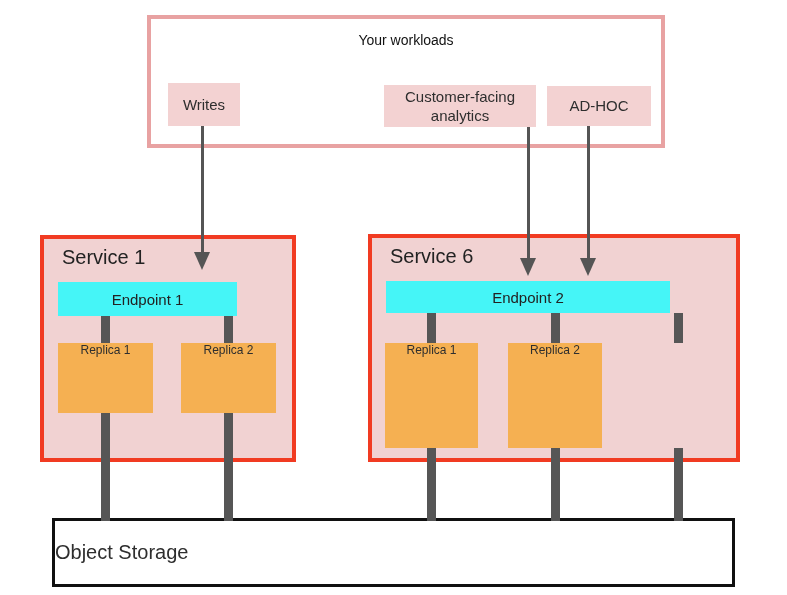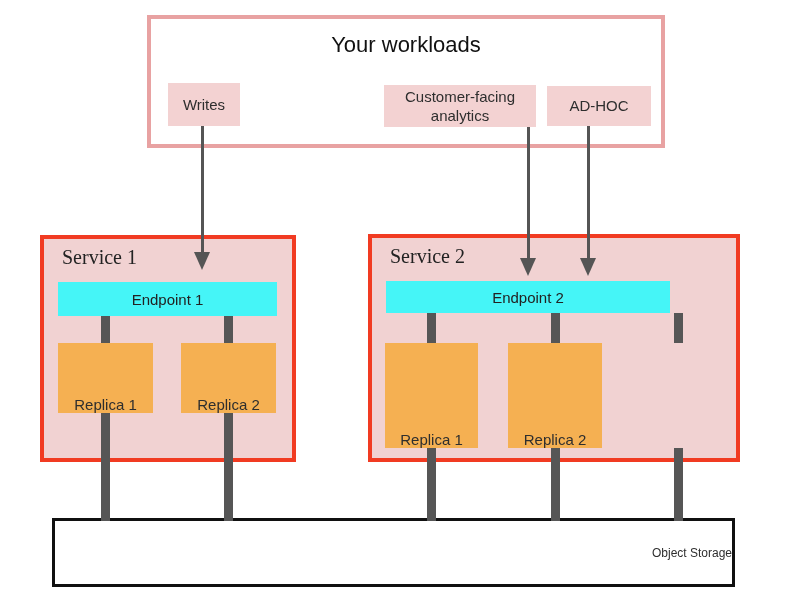--- a/index.html
+++ b/index.html
@@ -8,60 +8,60 @@
     --connector:#565656; --arrow:#555555; --storage_border:#101010;
     --text:#2e2e2e; --title_text:#111111;
   }
   html,body{margin:0;padding:0;background:#fff;}
   .canvas{
     position:relative;width:787px;height:595px;background:#fff;overflow:hidden;
     font-family:"Liberation Sans",sans-serif;color:var(--text);
   }
   .abs{position:absolute;box-sizing:border-box;}
   .workloads-box{left:147px;top:15px;width:518px;height:133px;border:4px solid var(--workloads_border);background:#fff;z-index:1;}
-  .workloads-title{left:147px;top:32px;width:518px;text-align:center;font-size:22px;color:var(--title_text);z-index:3;}
+  .workloads-title{left:147px;top:32px;width:518px;text-align:center;font-size:14px;color:var(--title_text);z-index:3;}
   .chip{background:var(--chip_bg);display:flex;align-items:center;justify-content:center;text-align:center;font-size:15px;line-height:1.3;color:var(--text);z-index:3;padding:0 6px;}
   .chip-writes{left:168px;top:83px;width:72px;height:43px;}
   .chip-analytics{left:384px;top:85px;width:152px;height:42px;}
   .chip-adhoc{left:547px;top:86px;width:104px;height:40px;}
   .stem{width:3px;background:var(--arrow);z-index:4;}
   .arrow-head{width:0;height:0;border-left:8px solid transparent;border-right:8px solid transparent;border-top:18px solid var(--arrow);z-index:4;}
   .stem-1{left:201px;top:126px;height:128px;}
   .head-1{left:194px;top:252px;}
   .stem-2{left:527px;top:127px;height:132px;}
   .head-2{left:520px;top:258px;}
   .stem-3{left:587px;top:126px;height:133px;}
   .head-3{left:580px;top:258px;}
   .service-box{border:4px solid var(--service_border);background:var(--service_bg);z-index:1;}
   .service1-box{left:40px;top:235px;width:256px;height:227px;}
   .service2-box{left:368px;top:234px;width:372px;height:228px;}
-  .service-title{font-size:20px;color:#222222;z-index:3;font-family:Liberation Serif, serif;}
+  .service-title{font-size:20px;color:#222222;z-index:3;}
   .service1-title{left:62px;top:246px;}
   .service2-title{left:390px;top:245px;}
   .endpoint{background:var(--endpoint_bg);display:flex;align-items:center;justify-content:center;font-size:15px;color:#222222;z-index:3;}
-  .endpoint-1{left:58px;top:282px;width:219px;height:34px;}
+  .endpoint-1{left:58px;top:282px;width:179px;height:34px;}
   .endpoint-2{left:386px;top:281px;width:284px;height:32px;}
-  .replica{background:var(--replica_bg);display:flex;align-items:flex-end;justify-content:center;font-size:15px;color:var(--text);z-index:3;}
+  .replica{background:var(--replica_bg);display:flex;align-items:flex-start;justify-content:center;font-size:12px;color:var(--text);z-index:3;}
   .s1-r1{left:58px;top:343px;width:95px;height:70px;}
   .s1-r2{left:181px;top:343px;width:95px;height:70px;}
   .s2-r1{left:385px;top:343px;width:93px;height:105px;}
   .s2-r2{left:508px;top:343px;width:94px;height:105px;}
   .s2-r3{left:632px;top:343px;width:93px;height:105px;}
   .connector{width:9px;background:var(--connector);z-index:2;}
   .c-s1a-top{left:101px;top:316px;height:27px;}
   .c-s1b-top{left:224px;top:316px;height:27px;}
   .c-s1a-bot{left:101px;top:413px;height:108px;}
   .c-s1b-bot{left:224px;top:413px;height:108px;}
   .c-s2a-top{left:427px;top:313px;height:30px;}
   .c-s2b-top{left:551px;top:313px;height:30px;}
   .c-s2c-top{left:674px;top:313px;height:30px;}
   .c-s2a-bot{left:427px;top:448px;height:73px;}
   .c-s2b-bot{left:551px;top:448px;height:73px;}
   .c-s2c-bot{left:674px;top:448px;height:73px;}
-  .storage-box{left:52px;top:518px;width:683px;height:69px;border:3px solid var(--storage_border);background:#fff;display:flex;align-items:center;justify-content:flex-end;font-size:12px;color:var(--text);z-index:1;}
+  .storage-box{left:52px;top:518px;width:683px;height:69px;border:3px solid var(--storage_border);background:#fff;display:flex;align-items:center;justify-content:flex-start;font-size:20px;color:var(--text);z-index:1;}
 </style>
 </head>
 <body>
 
 <div class="canvas">
 
   <div class="abs workloads-box"></div>
   <div class="abs workloads-title">Your workloads</div>
   <div class="abs chip chip-writes">
     <span>Writes</span>
@@ -90,21 +90,21 @@
   <div class="abs connector c-s1a-bot"></div>
   <div class="abs connector c-s1b-bot"></div>
   <div class="abs replica s1-r1">
     <span>Replica 1</span>
   </div>
   <div class="abs replica s1-r2">
     <span>Replica 2</span>
   </div>
 
   <div class="abs service-box service2-box"></div>
-  <div class="abs service-title service2-title">Service 2</div>
+  <div class="abs service-title service2-title">Service 6</div>
   <div class="abs endpoint endpoint-2">
     <span>Endpoint 2</span>
   </div>
   <div class="abs connector c-s2a-top"></div>
   <div class="abs connector c-s2b-top"></div>
   <div class="abs connector c-s2c-top"></div>
   <div class="abs connector c-s2a-bot"></div>
   <div class="abs connector c-s2b-bot"></div>
   <div class="abs connector c-s2c-bot"></div>
   <div class="abs replica s2-r1">

